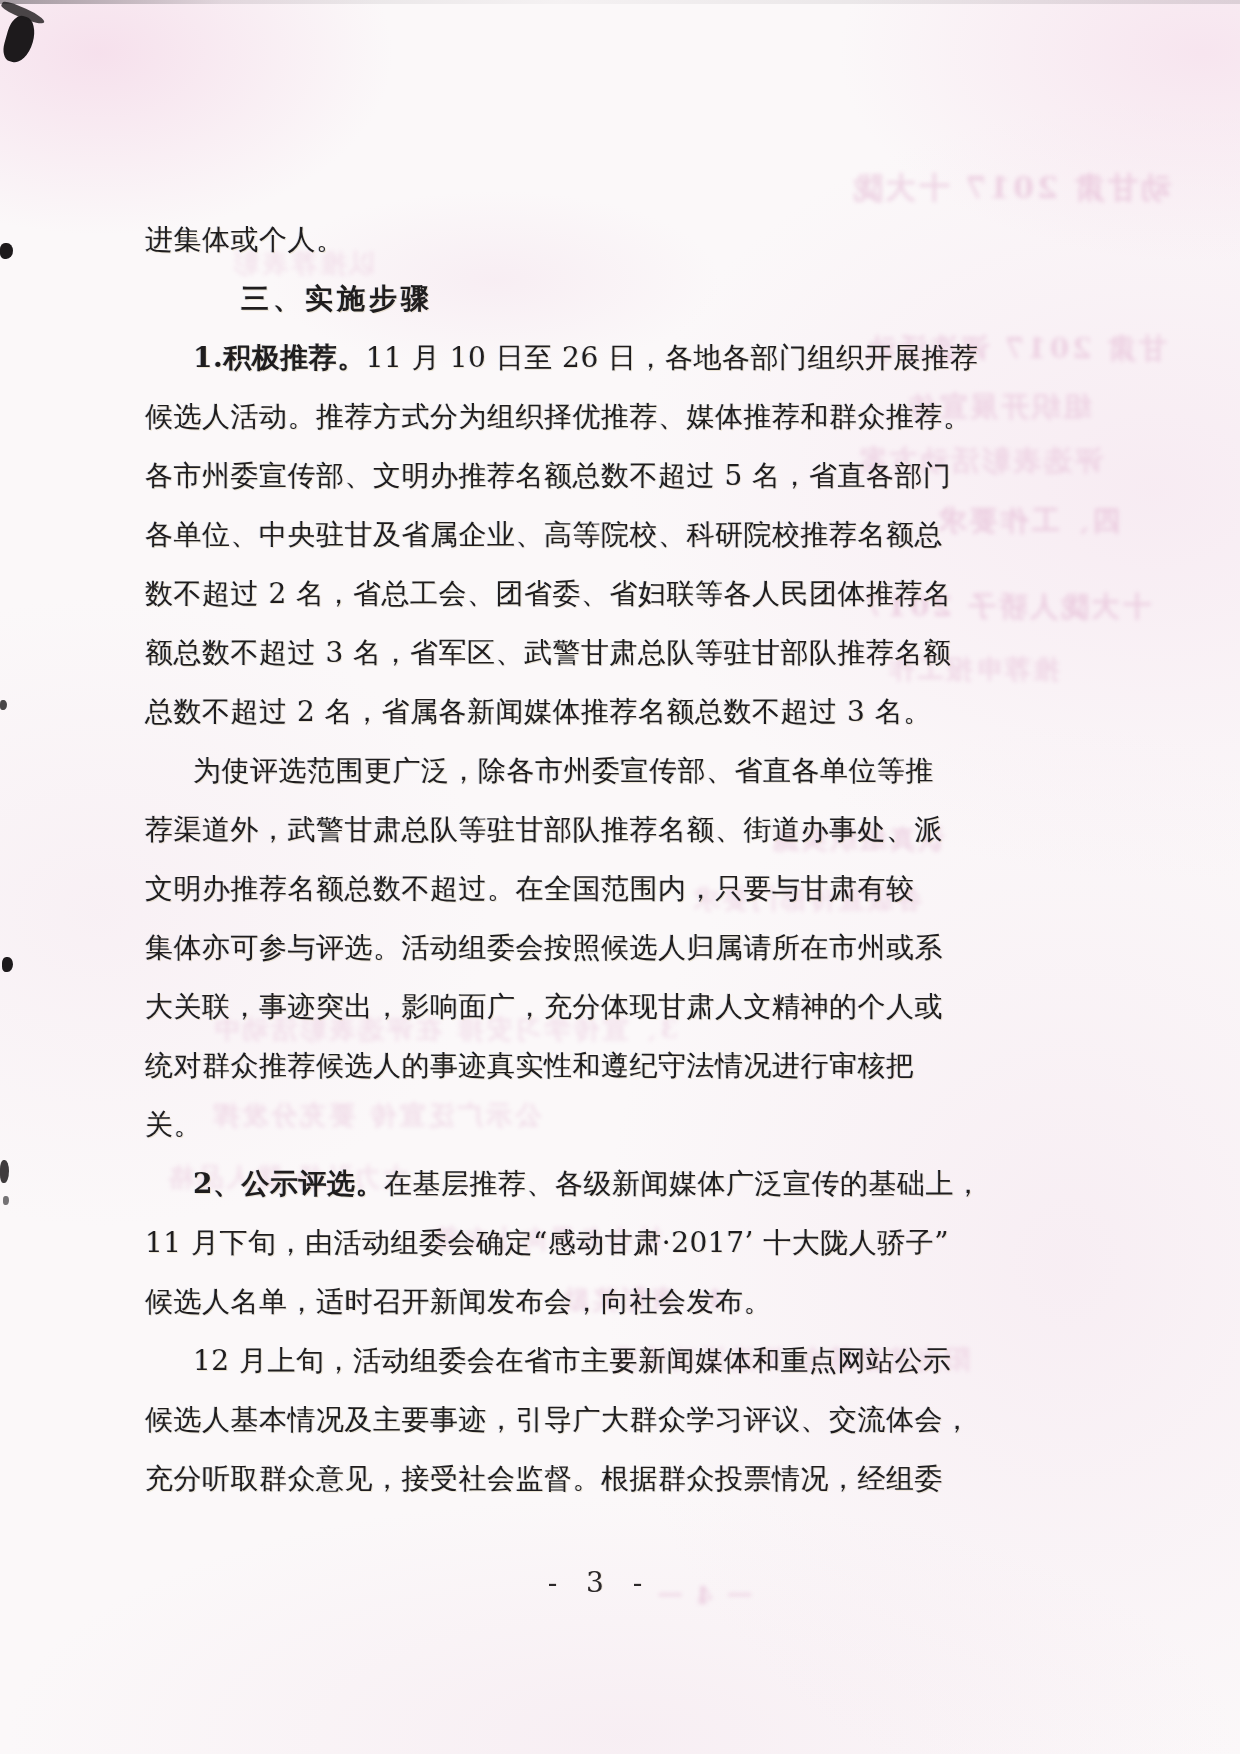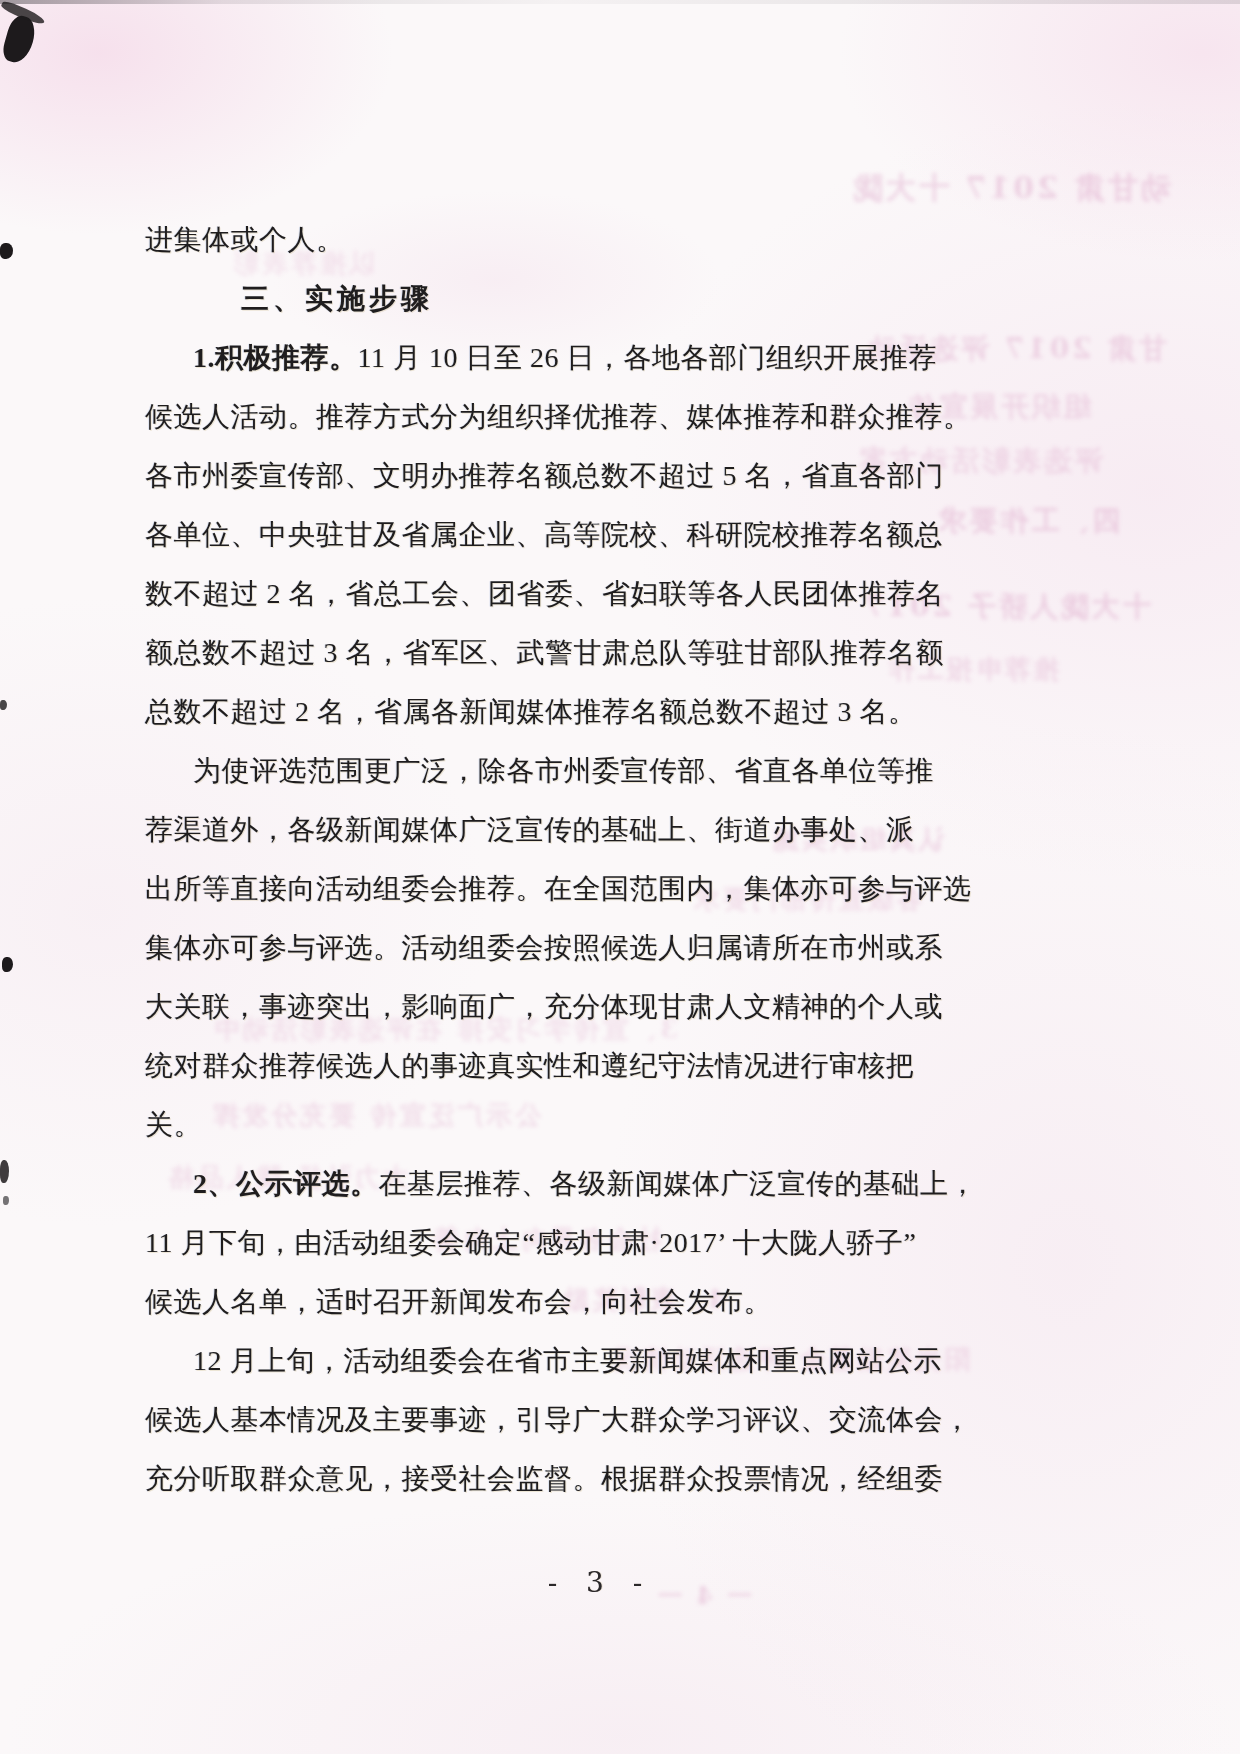--- a/index.html
+++ b/index.html
@@ -52,21 +52,20 @@
     font-weight: bold;
     pointer-events: none;
   }
 
   
   .body-text {
     position: absolute; left: 145px; top: 210px; width: 845px;
     font-size: 28px; color: #1f1d1e;
     letter-spacing: 0.5px;
     text-shadow: 0.9px 0.5px 0 rgba(150,110,0,0.14), -0.9px -0.5px 0 rgba(0,70,170,0.12);
-    font-family: Liberation Serif, serif;
   }
   .line { height: 59px; line-height: 59px; white-space: nowrap; }
   .line.indent  { padding-left: 48px; }
   .line.heading { padding-left: 96px; font-weight: bold; letter-spacing: 4px; }
   .bold { font-weight: bold; margin-top: 27px; }
 
   .page-number {
     position: absolute; left: 0; top: 1566px; width: 1200px;
     text-align: center;
     font-size: 28px; letter-spacing: 10px; color: #2b282a;
@@ -112,22 +111,22 @@
       <div class="line">进集体或个人。</div>
       <div class="line heading">三、实施步骤</div>
       <div class="line indent"><span class="bold">1.积极推荐。</span>11 月 10 日至 26 日，各地各部门组织开展推荐</div>
       <div class="line">候选人活动。推荐方式分为组织择优推荐、媒体推荐和群众推荐。</div>
       <div class="line">各市州委宣传部、文明办推荐名额总数不超过 5 名，省直各部门</div>
       <div class="line">各单位、中央驻甘及省属企业、高等院校、科研院校推荐名额总</div>
       <div class="line">数不超过 2 名，省总工会、团省委、省妇联等各人民团体推荐名</div>
       <div class="line">额总数不超过 3 名，省军区、武警甘肃总队等驻甘部队推荐名额</div>
       <div class="line">总数不超过 2 名，省属各新闻媒体推荐名额总数不超过 3 名。</div>
       <div class="line indent">为使评选范围更广泛，除各市州委宣传部、省直各单位等推</div>
-      <div class="line">荐渠道外，各级新闻媒体广泛宣传的基础上、街道办事处、派</div>
-      <div class="line">出所等直接向活动组委会推荐。在全国范围内，集体亦可参与评选</div>
+      <div class="line">荐渠道外，武警甘肃总队等驻甘部队推荐名额、街道办事处、派</div>
+      <div class="line">文明办推荐名额总数不超过。在全国范围内，只要与甘肃有较</div>
       <div class="line">集体亦可参与评选。活动组委会按照候选人归属请所在市州或系</div>
       <div class="line">大关联，事迹突出，影响面广，充分体现甘肃人文精神的个人或</div>
       <div class="line">统对群众推荐候选人的事迹真实性和遵纪守法情况进行审核把</div>
       <div class="line">关。</div>
       <div class="line indent"><span class="bold">2、公示评选。</span>在基层推荐、各级新闻媒体广泛宣传的基础上，</div>
       <div class="line">11 月下旬，由活动组委会确定“感动甘肃·2017’ 十大陇人骄子”</div>
       <div class="line">候选人名单，适时召开新闻发布会，向社会发布。</div>
       <div class="line indent">12 月上旬，活动组委会在省市主要新闻媒体和重点网站公示</div>
       <div class="line">候选人基本情况及主要事迹，引导广大群众学习评议、交流体会，</div>
       <div class="line">充分听取群众意见，接受社会监督。根据群众投票情况，经组委</div>

